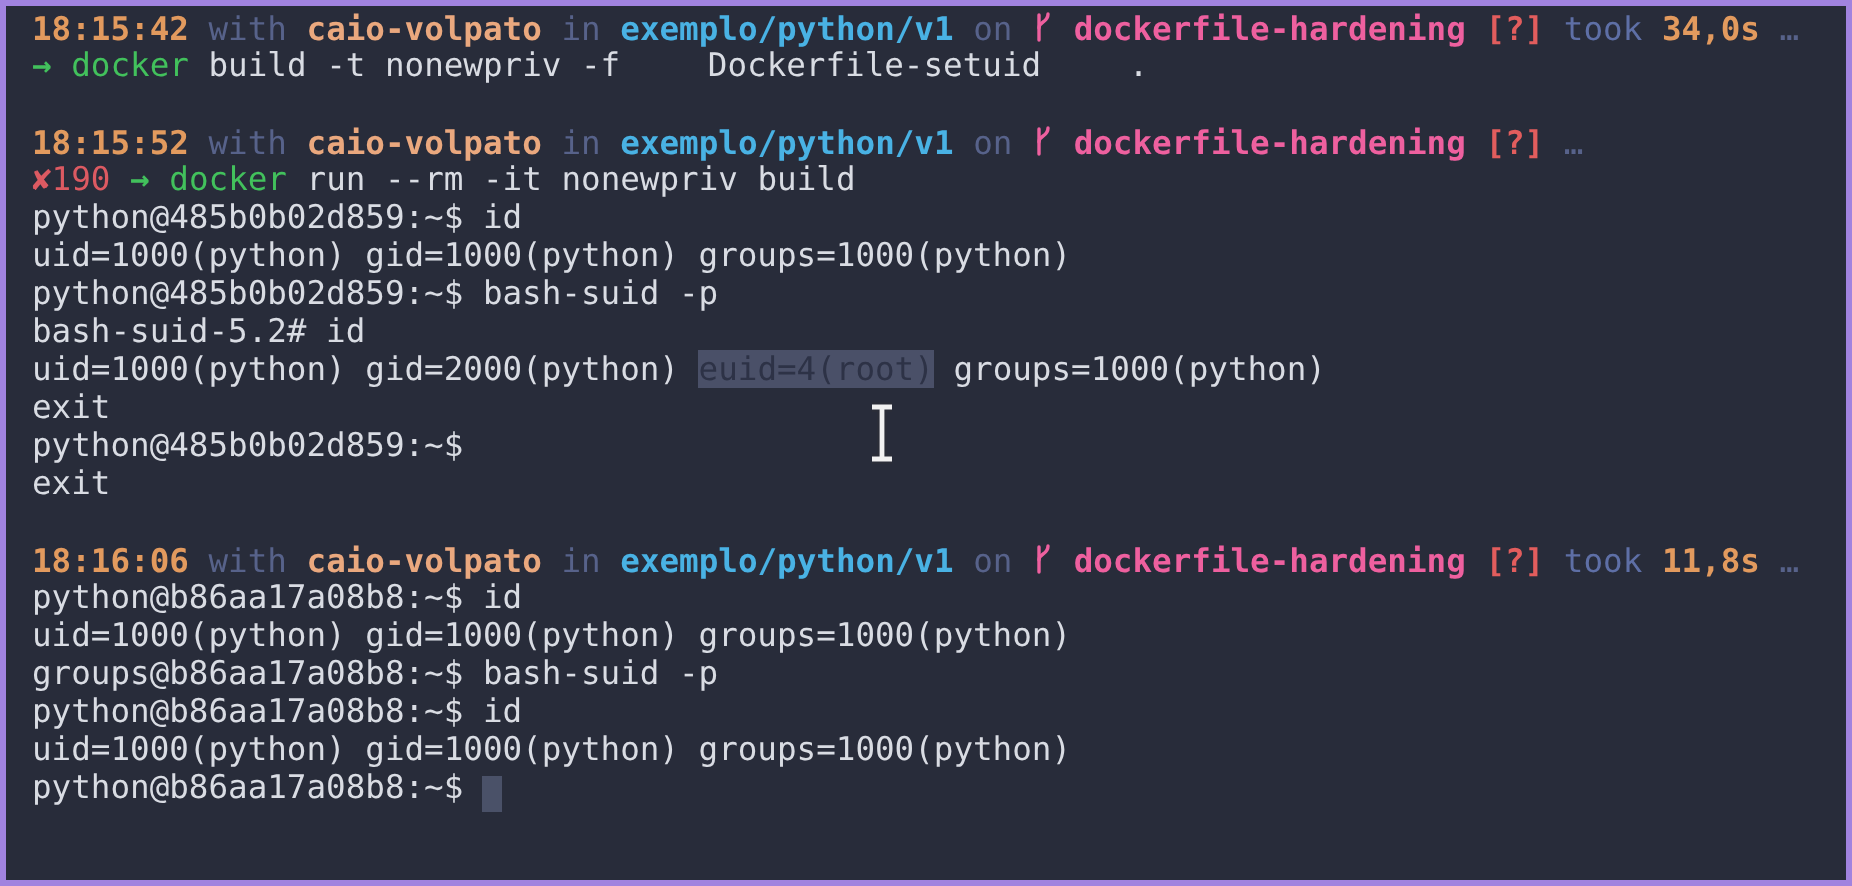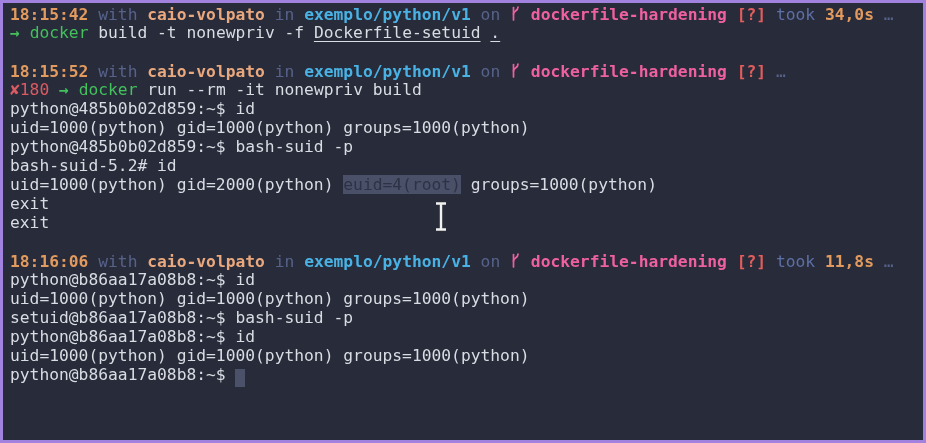--- a/index.html
+++ b/index.html
@@ -3,40 +3,40 @@
 <meta charset="utf-8">
 <style>
   html, body { margin: 0; padding: 0; background: #1a1d27; }
   .terminal {
     position: relative;
     width: 926px;
     height: 443px;
     box-sizing: border-box;
     background: var(--bg, #282c3a);
     border: 3px solid var(--border, #a183df);
-    padding: 1px 0 0 7px;
+    padding: 1px 0 0 13px;
     font-family: "DejaVu Sans Mono", monospace;
     font-size: 16.3px;
     overflow: hidden;
     cursor: text;
   }
   .line { height: 19px; line-height: 19px; white-space: pre; }
   .seg { color: var(--text, #d9dce3); }
   .seg.time   { color: var(--time); }
   .seg.dim    { color: var(--dim); }
   .seg.took   { color: var(--took); }
   .seg.user   { color: var(--user); }
   .seg.dir    { color: var(--dir); }
   .seg.branch { color: var(--branch); }
   .seg.qmark  { color: var(--qmark); }
   .seg.err    { color: var(--err); }
   .seg.green  { color: var(--green); }
   .seg.sel    { background: var(--selbg); color: var(--selfg); }
   .bold { font-weight: bold; }
-  .underline { text-decoration: underline; text-underline-offset: 3px; }
+  .underline { text-underline-offset: 3px; margin-left: 34px; }
   .block-cursor {
     display: inline-block;
     width: 10px; height: 18px;
     vertical-align: -4px;
     background: var(--cursor);
   }
   .icon svg { vertical-align: -3px; }
   .pointer { position: absolute; pointer-events: none; z-index: 5; }
 </style>
 </head>
@@ -47,36 +47,37 @@
       <div class="line"><span class="seg time bold">18:15:42</span><span class="seg text"> </span><span class="seg dim">with</span><span class="seg text"> </span><span class="seg user bold">caio-volpato</span><span class="seg text"> </span><span class="seg dim">in</span><span class="seg text"> </span><span class="seg dir bold">exemplo/python/v1</span><span class="seg text"> </span><span class="seg dim">on</span><span class="seg text"> </span><span class="seg icon branch"><svg width="11" height="19" viewBox="0 0 11 19" fill="none" aria-hidden="true">
     <path d="M3.5 3.5 V16" stroke="currentColor" stroke-width="1.7" stroke-linecap="round"></path>
     <path d="M3.5 10 C3.5 6.5, 8 7.5, 8 3" stroke="currentColor" stroke-width="1.7" stroke-linecap="round"></path>
   </svg></span><span class="seg text"> </span><span class="seg branch bold">dockerfile-hardening</span><span class="seg text"> </span><span class="seg qmark bold">[?]</span><span class="seg text"> </span><span class="seg took">took</span><span class="seg text"> </span><span class="seg time bold">34,0s</span><span class="seg text"> </span><span class="seg dim">…</span></div>
       <div class="line"><span class="seg green bold">→</span><span class="seg text"> </span><span class="seg green">docker</span><span class="seg text"> build -t nonewpriv -f </span><span class="seg text underline">Dockerfile-setuid</span><span class="seg text"> </span><span class="seg text underline">.</span></div>
       <div class="line"></div>
       <div class="line"><span class="seg time bold">18:15:52</span><span class="seg text"> </span><span class="seg dim">with</span><span class="seg text"> </span><span class="seg user bold">caio-volpato</span><span class="seg text"> </span><span class="seg dim">in</span><span class="seg text"> </span><span class="seg dir bold">exemplo/python/v1</span><span class="seg text"> </span><span class="seg dim">on</span><span class="seg text"> </span><span class="seg icon branch"><svg width="11" height="19" viewBox="0 0 11 19" fill="none" aria-hidden="true">
     <path d="M3.5 3.5 V16" stroke="currentColor" stroke-width="1.7" stroke-linecap="round"></path>
     <path d="M3.5 10 C3.5 6.5, 8 7.5, 8 3" stroke="currentColor" stroke-width="1.7" stroke-linecap="round"></path>
   </svg></span><span class="seg text"> </span><span class="seg branch bold">dockerfile-hardening</span><span class="seg text"> </span><span class="seg qmark bold">[?]</span><span class="seg text"> </span><span class="seg dim">…</span></div>
-      <div class="line"><span class="seg err">✘180</span><span class="seg text"> </span><span class="seg green bold">→</span><span class="seg text"> </span><span class="seg green">docker</span><span class="seg text"> run --rm -it nonewpriv build</span></div>
+      <div class="line"><span class="seg err">✘190</span><span class="seg text"> </span><span class="seg green bold">→</span><span class="seg text"> </span><span class="seg green">docker</span><span class="seg text"> run --rm -it nonewpriv build</span></div>
       <div class="line"><span class="seg text">python@485b0b02d859:~$ id</span></div>
       <div class="line"><span class="seg text">uid=1000(python) gid=1000(python) groups=1000(python)</span></div>
       <div class="line"><span class="seg text">python@485b0b02d859:~$ bash-suid -p</span></div>
       <div class="line"><span class="seg text">bash-suid-5.2# id</span></div>
       <div class="line"><span class="seg text">uid=1000(python) gid=2000(python) </span><span class="seg sel">euid=4(root)</span><span class="seg text"> groups=1000(python)</span></div>
       <div class="line"><span class="seg text">exit</span></div>
+      <div class="line"><span class="seg text">python@485b0b02d859:~$</span></div>
       <div class="line"><span class="seg text">exit</span></div>
       <div class="line"></div>
       <div class="line"><span class="seg time bold">18:16:06</span><span class="seg text"> </span><span class="seg dim">with</span><span class="seg text"> </span><span class="seg user bold">caio-volpato</span><span class="seg text"> </span><span class="seg dim">in</span><span class="seg text"> </span><span class="seg dir bold">exemplo/python/v1</span><span class="seg text"> </span><span class="seg dim">on</span><span class="seg text"> </span><span class="seg icon branch"><svg width="11" height="19" viewBox="0 0 11 19" fill="none" aria-hidden="true">
     <path d="M3.5 3.5 V16" stroke="currentColor" stroke-width="1.7" stroke-linecap="round"></path>
     <path d="M3.5 10 C3.5 6.5, 8 7.5, 8 3" stroke="currentColor" stroke-width="1.7" stroke-linecap="round"></path>
   </svg></span><span class="seg text"> </span><span class="seg branch bold">dockerfile-hardening</span><span class="seg text"> </span><span class="seg qmark bold">[?]</span><span class="seg text"> </span><span class="seg took">took</span><span class="seg text"> </span><span class="seg time bold">11,8s</span><span class="seg text"> </span><span class="seg dim">…</span></div>
       <div class="line"><span class="seg text">python@b86aa17a08b8:~$ id</span></div>
       <div class="line"><span class="seg text">uid=1000(python) gid=1000(python) groups=1000(python)</span></div>
-      <div class="line"><span class="seg text">setuid@b86aa17a08b8:~$ bash-suid -p</span></div>
+      <div class="line"><span class="seg text">groups@b86aa17a08b8:~$ bash-suid -p</span></div>
       <div class="line"><span class="seg text">python@b86aa17a08b8:~$ id</span></div>
       <div class="line"><span class="seg text">uid=1000(python) gid=1000(python) groups=1000(python)</span></div>
       <div class="line"><span class="seg text">python@b86aa17a08b8:~$ </span><span class="block-cursor">&nbsp;</span></div>
     </div>
 
   <svg class="pointer" width="16" height="31" viewBox="0 0 16 31" style="left: 430px; top: 198px;">
     <g stroke="#2a2d38" stroke-width="5" stroke-linecap="butt" fill="none">
       <path d="M3 2.5 H13 M8 2.5 V28.5 M3 28.5 H13"></path>
     </g>
     <g stroke="#f2f2f2" stroke-width="2.4" stroke-linecap="butt" fill="none">

